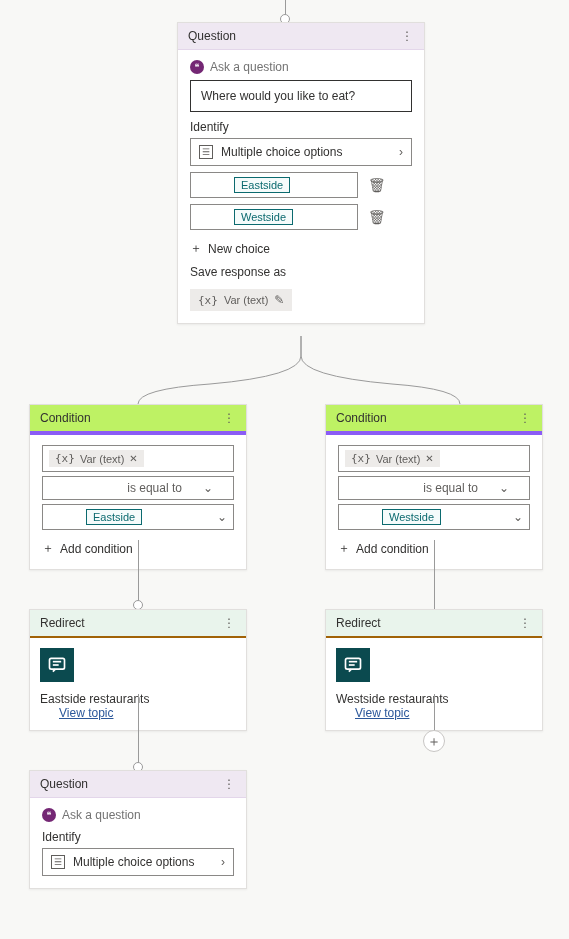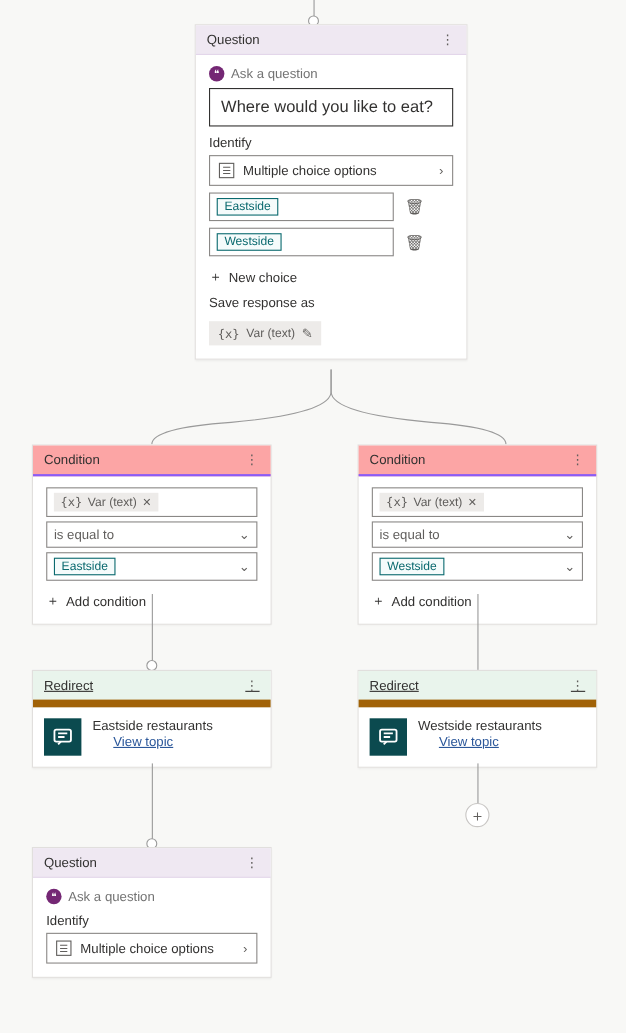--- a/index.html
+++ b/index.html
@@ -29,37 +29,37 @@
       position: absolute;
       background: #fff;
       border: 1px solid #e1dfdd;
       box-shadow: 0 1px 2px rgba(0,0,0,0.06);
     }
     .card-header {
       display: flex; align-items: center; justify-content: space-between;
       padding: 6px 10px; font-size: 12px;
     }
     .hdr-question { background: #efe8f2; border-bottom: 1px solid #e3d6ea; }
-    .hdr-condition { background: #fca5a5; border-bottom: 2px solid #8b5cf6; }
-    .hdr-redirect  { background: #e9f4ec; border-bottom: 7px solid #a16207; text-decoration: underline; }
+    .hdr-condition { background: #bef264; border-bottom: 4px solid #8b5cf6; }
+    .hdr-redirect  { background: #e9f4ec; border-bottom: 2px solid #a16207; }
     .more-dots { color: #605e5c; letter-spacing: 1px; cursor: pointer; }
     .card-body { padding: 10px 12px 12px; }
 
     .row { display: flex; align-items: center; gap: 6px; }
     .section-label { font-size: 12px; color: #323130; margin: 8px 0 4px; }
     .pill-icon {
       width: 14px; height: 14px; border-radius: 50%;
       background: #742774; color: #fff; font-size: 9px;
       display: flex; align-items: center; justify-content: center;
     }
     .ask-text { font-size: 12px; color: #737373; }
 
     .input-box {
       width: 100%; border: 1px solid #323130; padding: 8px 10px;
-      font-size: 15px; color: #323130; margin-top: 6px;
+      font-size: 12px; color: #323130; margin-top: 6px;
     }
     .input-box.thin { border: 1px solid #c8c6c4; padding: 6px 8px; }
 
     .select-box {
       width: 100%; border: 1px solid #8a8886; background: #fff;
       padding: 6px 8px; display: flex; align-items: center; justify-content: space-between;
       font-size: 12px; color: #323130;
     }
     .select-icon {
       width: 14px; height: 14px; border: 1px solid #605e5c;
@@ -68,21 +68,21 @@
     }
     .chev { color: #605e5c; }
 
     .option-row { display: flex; align-items: center; gap: 10px; margin-top: 6px; }
     .option-input {
       flex: 0 0 168px; border: 1px solid #8a8886; padding: 4px 6px;
       display: flex; align-items: center;
     }
     .option-chip {
       border: 1px solid #0b6a6f; color: #0b6a6f; padding: 1px 6px;
-      font-size: 11px; background: #f5fbfb;
+      font-size: 11px; background: #f5fbfb; margin-left: 37px;
     }
     .trash { color: #605e5c; font-size: 14px; cursor: pointer; }
 
     .new-option-row { margin-top: 10px; }
     .new-option-btn {
       display: inline-flex; align-items: center; gap: 6px;
       font-size: 12px; color: #323130; cursor: pointer;
     }
 
     .save-chip {
@@ -97,34 +97,34 @@
 
     .cond-varbox {
       border: 1px solid #8a8886; padding: 4px 6px; display: flex; align-items: center; gap: 6px;
     }
     .cond-chip {
       background: #edebe9; padding: 2px 6px; color: #605e5c;
       display: inline-flex; align-items: center; gap: 5px; font-size: 11px;
     }
     .cond-chip .x { color: #605e5c; cursor: pointer; font-size: 10px; }
     .cond-select {
-      border: 1px solid #8a8886; padding: 4px 6px;
-      display: flex; align-items: center; justify-content: space-between;
+      border: 1px solid #8a8886; padding: 4px 20px;
+      display: flex; align-items: center; justify-content: flex-end;
       font-size: 12px; color: #605e5c; margin-top: 4px; gap: 21px;
     }
     .cond-valuebox {
       border: 1px solid #8a8886; padding: 4px 6px; display: flex; align-items: center; justify-content: space-between;
       margin-top: 4px;
     }
     .add-cond {
       display: inline-flex; align-items: center; gap: 6px;
       font-size: 12px; color: #323130; cursor: pointer; margin-top: 10px;
     }
 
-    .redirect-body { padding: 10px; display: flex; align-items: flex-start; gap: 10px; }
+    .redirect-body { padding: 10px; display: flex; align-items: flex-start; gap: 10px; flex-direction: column; }
     .redirect-icon {
       width: 34px; height: 34px; background: #0b4a4f;
       display: flex; align-items: center; justify-content: center; color: #fff;
     }
     .redirect-meta .title { font-size: 12px; color: #323130; }
     .redirect-meta .link  { font-size: 12px; color: #2b579a; text-decoration: underline; cursor: pointer; margin-left: 19px; }
   </style>
 </head>
 <body>
 

